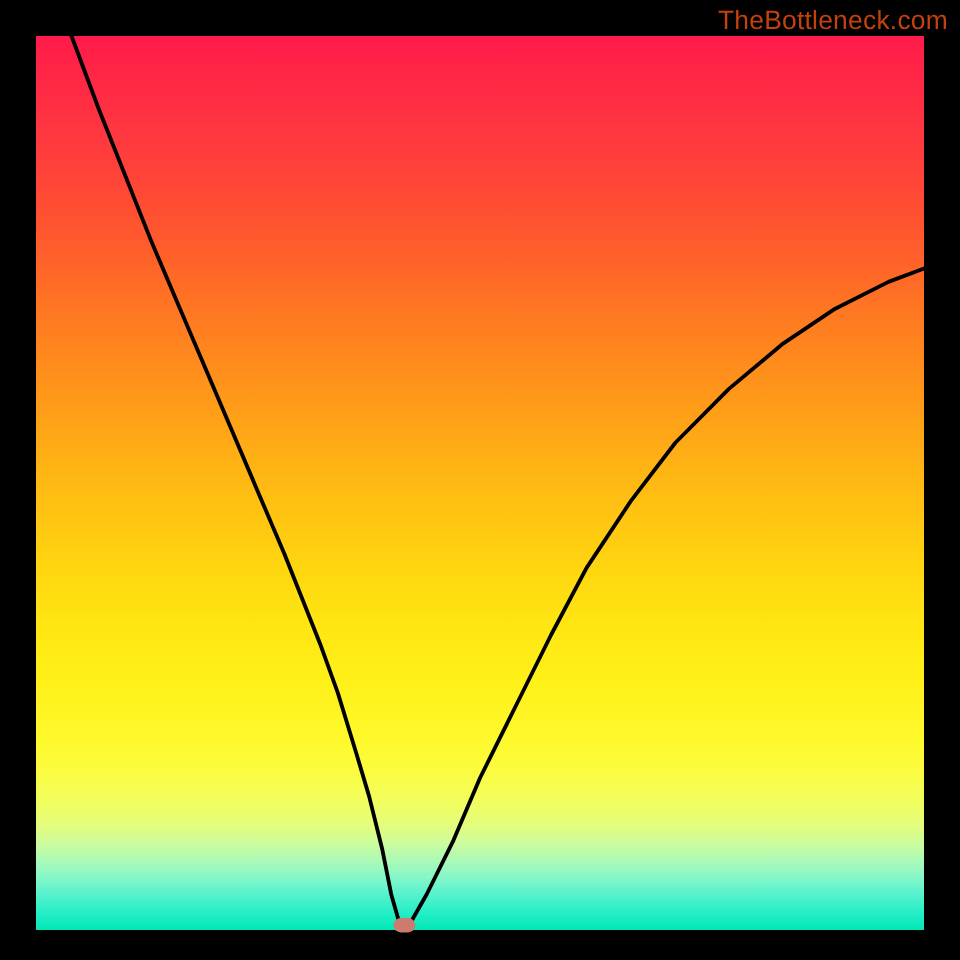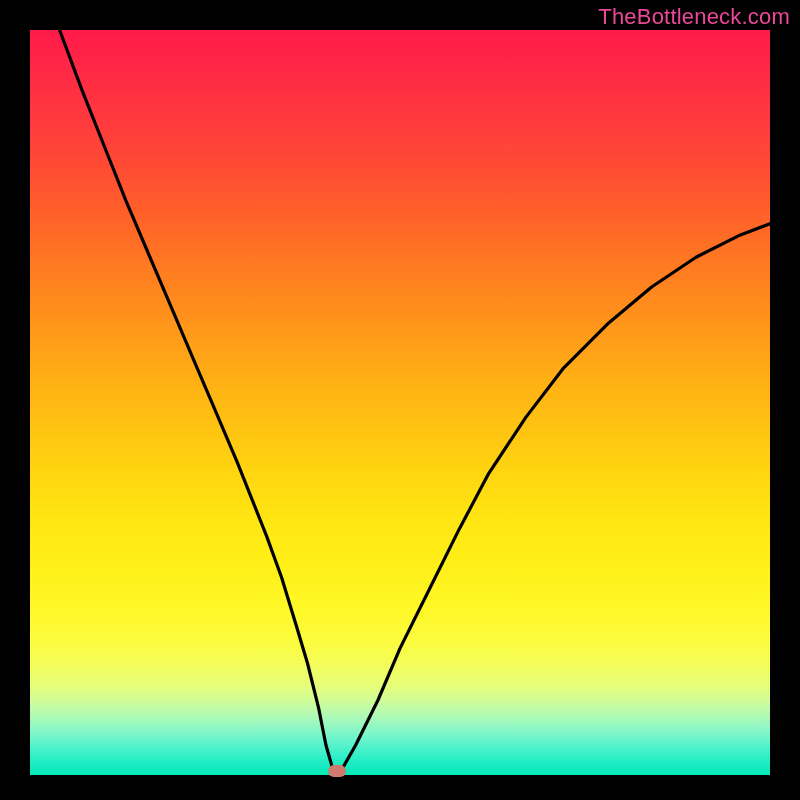--- a/index.html
+++ b/index.html
@@ -68,21 +68,21 @@
     width: 18px;
     height: 12px;
     border-radius: 6px;
     background: #cf7a6f;
     transform: translate(-50%, -50%);
   }
   .watermark {
     position: absolute;
     top: 4px;
     right: 10px;
-    color: #ec4899;
+    color: #c2410c;
     font-size: 22px;
     font-weight: 400;
     letter-spacing: 0.2px;
   }
 </style>
 </head>
 <body>
 
 <div class="stage">
   <div class="frame-black"></div>

